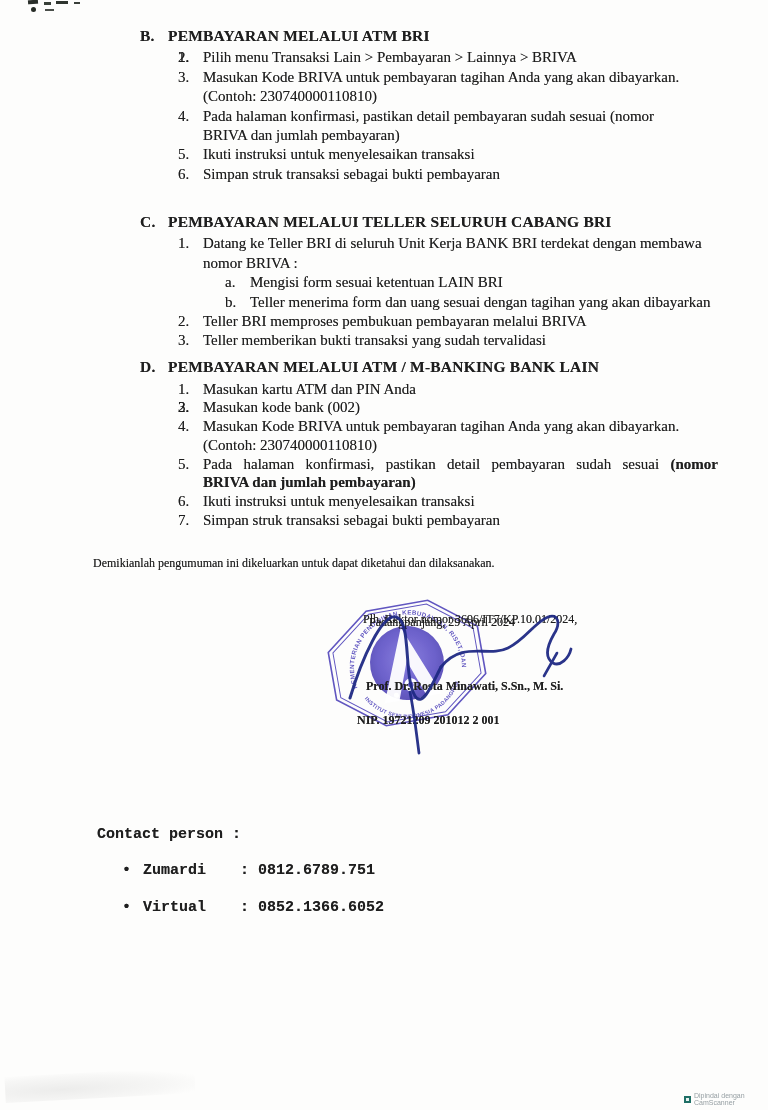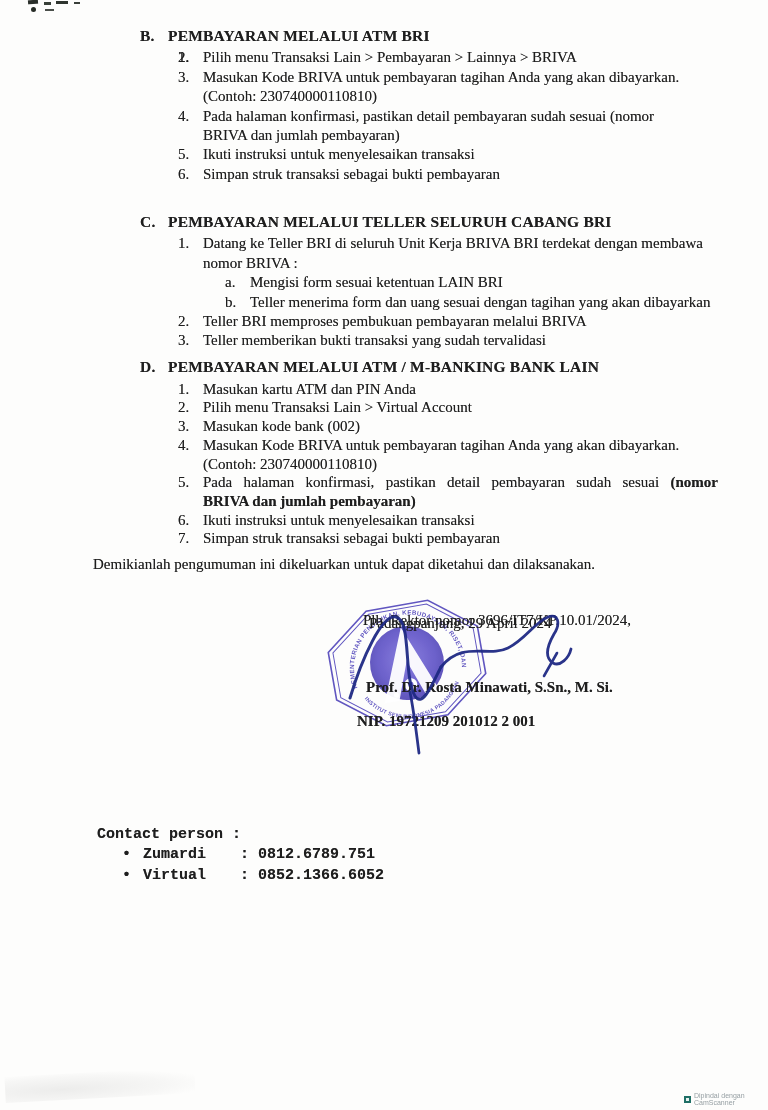--- a/index.html
+++ b/index.html
@@ -20,31 +20,31 @@
   .lh185 .li,.lh185 .sec-head{line-height:18.7px;}
   .li .m{position:absolute;left:38px;top:0;}
   .li .txt{display:block;max-width:517px;}
   .li.sub{padding-left:110px;}
   .li.sub .m{left:85px;}
   .li.sub .txt{max-width:470px;}
   .ln{display:block;}
   .just{text-align:justify;text-align-last:justify;width:515px;}
   b{font-weight:700;}
   
-  .abs{position:absolute;white-space:nowrap;font-size:15px;}
+  .abs{position:absolute;white-space:nowrap;font-size:12px;}
   .closing{left:93px;top:556px;}
   .sig-date{left:369px;top:615px;z-index:3;}
   .sig-sk{left:363px;top:612px;z-index:3;}
   .sig-name{left:366px;top:679px;font-weight:700;z-index:3;}
   .sig-nip{left:357px;top:713px;font-weight:700;z-index:3;}
   .stamp-wrap{position:absolute;left:312px;top:597px;z-index:2;opacity:.92;}
   .ink-wrap{position:absolute;left:320px;top:590px;z-index:4;}
   
   .contact{position:absolute;left:97px;top:826px;font-size:15px;font-weight:700;font-family:Liberation Mono, monospace;}
-  .crow{padding-left:25px;line-height:19px;margin-top:2px;}
+  .crow{padding-left:25px;line-height:19px;margin-top:18px;}
   .crow .bullet{display:inline-block;width:21px;}
   .crow .cname{display:inline-block;width:97px;}
   
   .speck{position:absolute;filter:blur(.4px);}
   .smudge{
     position:absolute;left:5px;top:1072px;width:190px;height:26px;
     background:radial-gradient(ellipse at 30% 60%, #e9e9e8 0%, rgba(240,240,239,.6) 55%, rgba(253,253,252,0) 80%);
     transform:rotate(-3deg);opacity:.85;
   }
   
@@ -105,21 +105,21 @@
 
 <div class="sec lh19 soft" style="top:212px;">
   <div class="sec-head">
     <span class="lbl">C.</span>
     <span>PEMBAYARAN MELALUI TELLER SELURUH CABANG BRI</span>
   </div>
   <div class="items">
     <div class="li">
         <span class="m">1.</span>
         <span class="txt">
-          <span class="ln">Datang ke Teller BRI di seluruh Unit Kerja BRIVA BRI terdekat dengan membawa</span>
+          <span class="ln">Datang ke Teller BRI di seluruh Unit Kerja BANK BRI terdekat dengan membawa</span>
           <span class="ln">nomor BRIVA :</span>
         </span>
       </div>
     <div class="li sub">
         <span class="m">a.</span>
         <span class="txt">Mengisi form sesuai ketentuan LAIN BRI</span>
       </div>
     <div class="li sub">
         <span class="m">b.</span>
         <span class="txt">Teller menerima form dan uang sesuai dengan tagihan yang akan dibayarkan</span>
@@ -140,21 +140,20 @@
     <span class="lbl">D.</span>
     <span>PEMBAYARAN MELALUI ATM / M-BANKING BANK LAIN</span>
   </div>
   <div class="items">
     <div class="li">
         <span class="m">1.</span>
         <span class="txt">Masukan kartu ATM dan PIN Anda</span>
       </div>
     <div class="li">
         <span class="m">2.</span>
-        <span class="txt">Pilih menu Transaksi Lain &gt; Virtual Account</span>
       </div>
     <div class="li">
         <span class="m">3.</span>
         <span class="txt">Masukan kode bank (002)</span>
       </div>
     <div class="li">
         <span class="m">4.</span>
         <span class="txt">
           <span class="ln">Masukan Kode BRIVA untuk pembayaran tagihan Anda yang akan dibayarkan.</span>
           <span class="ln">(Contoh: 230740000110810)</span>

